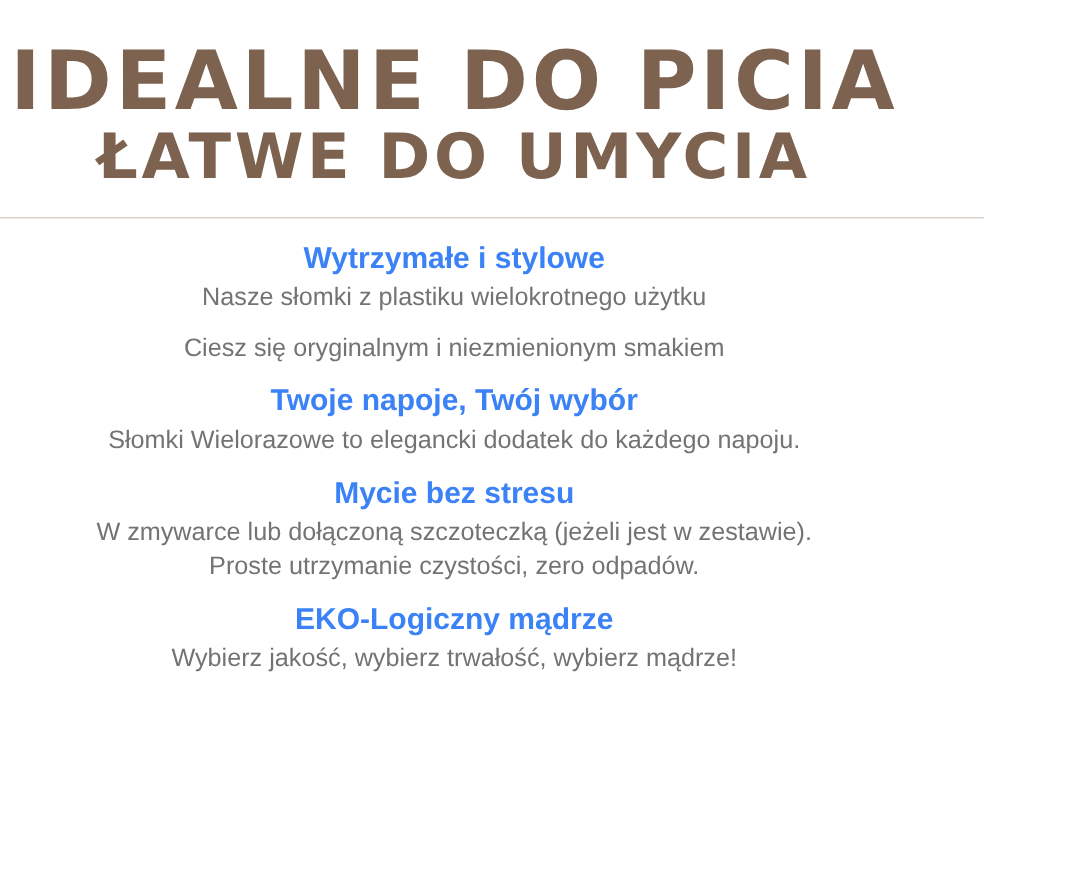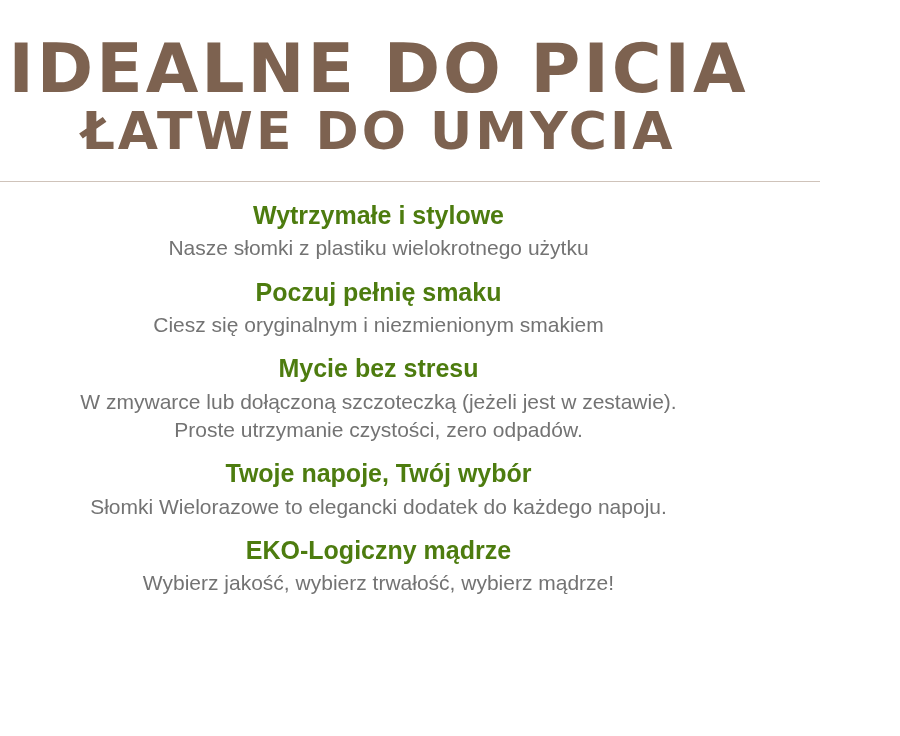--- a/index.html
+++ b/index.html
@@ -53,21 +53,21 @@
     margin-top: 18px;
     text-align: center;
   }
   .block {
     margin-bottom: 14px;
   }
   .block-title {
     font-family: "Liberation Sans", sans-serif;
     font-weight: bold;
     font-size: 25px;
-    color: #4d7c0f;
+    color: #3b82f6;
     line-height: 1.25;
     text-align: center;
   }
   .block-body {
     font-family: "Liberation Sans", sans-serif;
     font-size: 21px;
     color: #737373;
     line-height: 1.35;
     margin-top: 3px;
   }
@@ -90,38 +90,37 @@
   <div class="blocks">
 
     <div class="block">
       <div class="block-title">Wytrzymałe i stylowe</div>
       <div class="block-body">
         <span>Nasze słomki z plastiku wielokrotnego użytku</span>
       </div>
     </div>
 
     <div class="block">
-      <div class="block-title">Poczuj pełnię smaku</div>
       <div class="block-body">
         <span>Ciesz się oryginalnym i niezmienionym smakiem</span>
+      </div>
+    </div>
+
+    <div class="block">
+      <div class="block-title">Twoje napoje, Twój wybór</div>
+      <div class="block-body">
+        <span>Słomki Wielorazowe to elegancki dodatek do każdego napoju.</span>
       </div>
     </div>
 
     <div class="block">
       <div class="block-title">Mycie bez stresu</div>
       <div class="block-body">
         <span>W zmywarce lub dołączoną szczoteczką (jeżeli jest w zestawie).</span>
         <span>Proste utrzymanie czystości, zero odpadów.</span>
-      </div>
-    </div>
-
-    <div class="block">
-      <div class="block-title">Twoje napoje, Twój wybór</div>
-      <div class="block-body">
-        <span>Słomki Wielorazowe to elegancki dodatek do każdego napoju.</span>
       </div>
     </div>
 
     <div class="block">
       <div class="block-title">EKO-Logiczny mądrze</div>
       <div class="block-body">
         <span>Wybierz jakość, wybierz trwałość, wybierz mądrze!</span>
       </div>
     </div>
 

